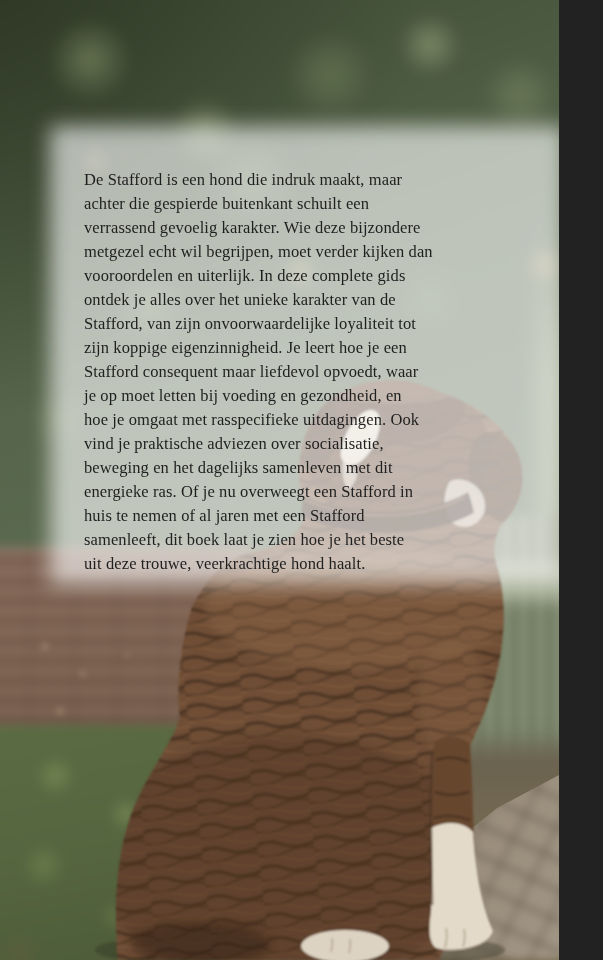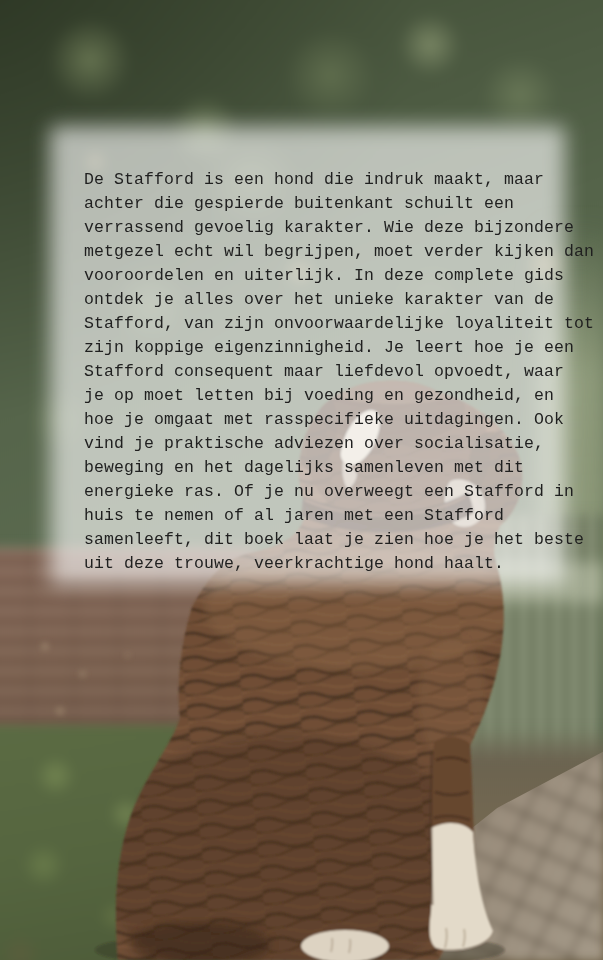--- a/index.html
+++ b/index.html
@@ -11,23 +11,23 @@
     --wall-mortar: rgba(186,168,150,0.5);
     --fence-slat: #97a084;
     --fence-gap: #46523a;
     --grass-base: #55653f;
     --path-stone: #988b7a;
     --ground-base: #6b6350;
     --dog-base: #6f4e36;
   }
   html,body{margin:0;padding:0;background:#222;}
   .cover{
-    position:relative; width:603px; height:960px; overflow:hidden;
+    position:relative; width:559px; height:960px; overflow:hidden;
     background:#5a6a4e;
-    font-family:Liberation Mono, monospace;
+    font-family:Liberation Serif, serif;
   }
   .cover *{position:absolute;}
   .hedge{
     inset:-20px;
     background:
       radial-gradient(circle 60px at 110px 80px,  rgba(139,154,108,.55), transparent 70%),
       radial-gradient(circle 50px at 225px 150px, rgba(150,165,120,.50), transparent 70%),
       radial-gradient(circle 65px at 350px 95px,  rgba(120,135,95,.50),  transparent 70%),
       radial-gradient(circle 45px at 450px 65px,  rgba(160,172,130,.55), transparent 70%),
       radial-gradient(circle 55px at 540px 115px, rgba(130,145,105,.50), transparent 70%),

